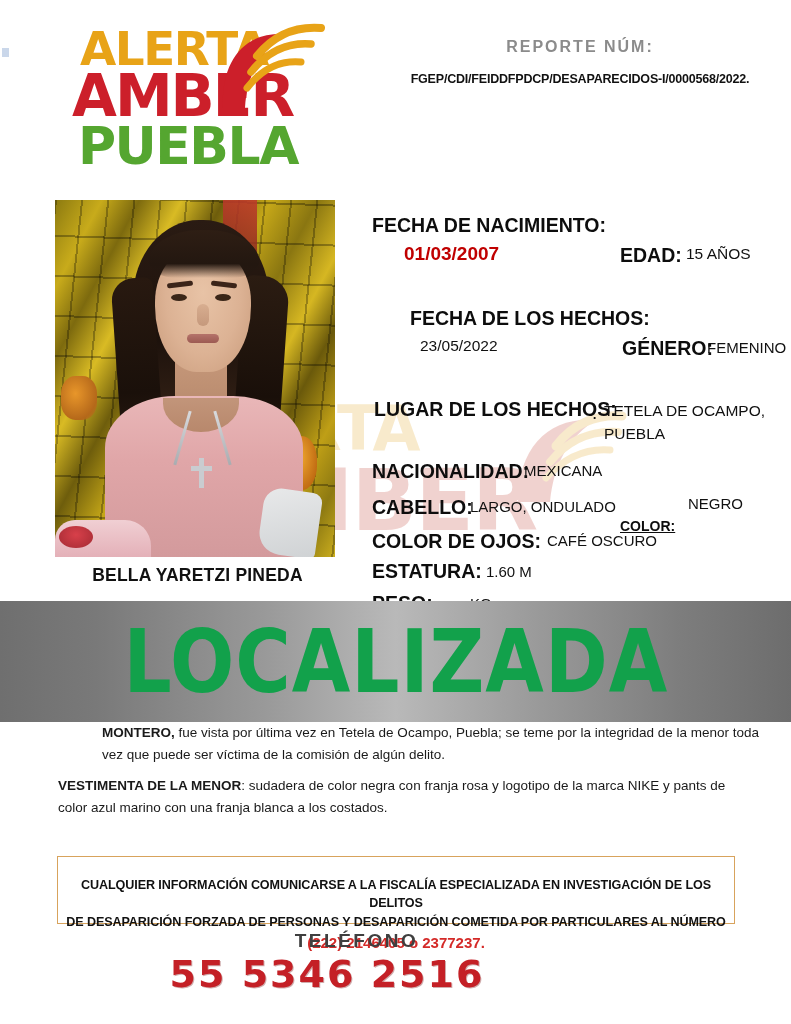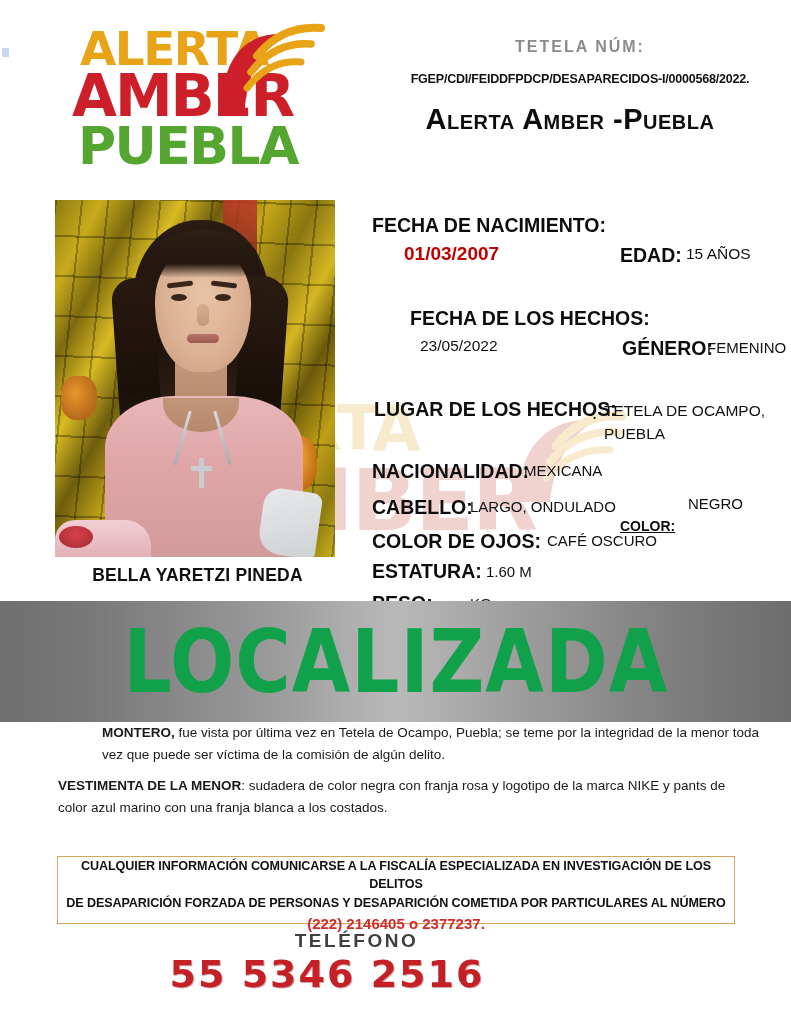--- a/index.html
+++ b/index.html
@@ -377,21 +377,21 @@
   #para2 { top: 775px; }
   .b { font-weight: bold; }
 
   
   .contact-box {
     position: absolute;
     left: 57px; top: 856px;
     width: 678px; height: 68px;
     border: 1.6px solid #d8a35c;
     text-align: center;
-    padding-top: 0;
+    padding-top: 19px;
     z-index: 2;
   }
   .contact-line {
     font-size: 12.6px;
     font-weight: bold;
     color: #111;
     line-height: 1.45;
     letter-spacing: -0.1px;
   }
   .contact-phone {
@@ -456,23 +456,22 @@
     <div class="logo-line2">AMBER</div>
     <div class="logo-line3">PUEBLA</div>
     <svg class="logo-swoosh" viewBox="0 0 108 95">
       <path d="M6 90 C 4 44, 26 12, 72 16 C 48 28, 30 52, 28 90 Z" fill="#cc1f2a"></path>
       <path d="M30 70 C 44 52, 62 42, 84 44" stroke="#e8a317" stroke-width="7" fill="none" stroke-linecap="round"></path>
       <path d="M34 54 C 50 34, 70 24, 94 26" stroke="#e8a317" stroke-width="7.5" fill="none" stroke-linecap="round"></path>
       <path d="M40 38 C 56 18, 78 8, 104 10" stroke="#e8a317" stroke-width="8" fill="none" stroke-linecap="round"></path>
     </svg>
   </div>
 
-  <div class="report-label">TETELA NÚM:</div>
+  <div class="report-label">REPORTE NÚM:</div>
   <div class="report-num">FGEP/CDI/FEIDDFPDCP/DESAPARECIDOS-I/0000568/2022.</div>
-  <div class="alert-title">Alerta Amber  -Puebla</div>
 
   <div class="photo-wrap">
     <div class="photo-bg"></div>
     <div class="photo-red-strip"></div>
     <div class="photo-orange-blob"></div>
     <div class="photo-orange-blob2"></div>
     <div class="person">
       <div class="hair-back"></div>
       <div class="hair-left"></div>
       <div class="hair-right"></div>

